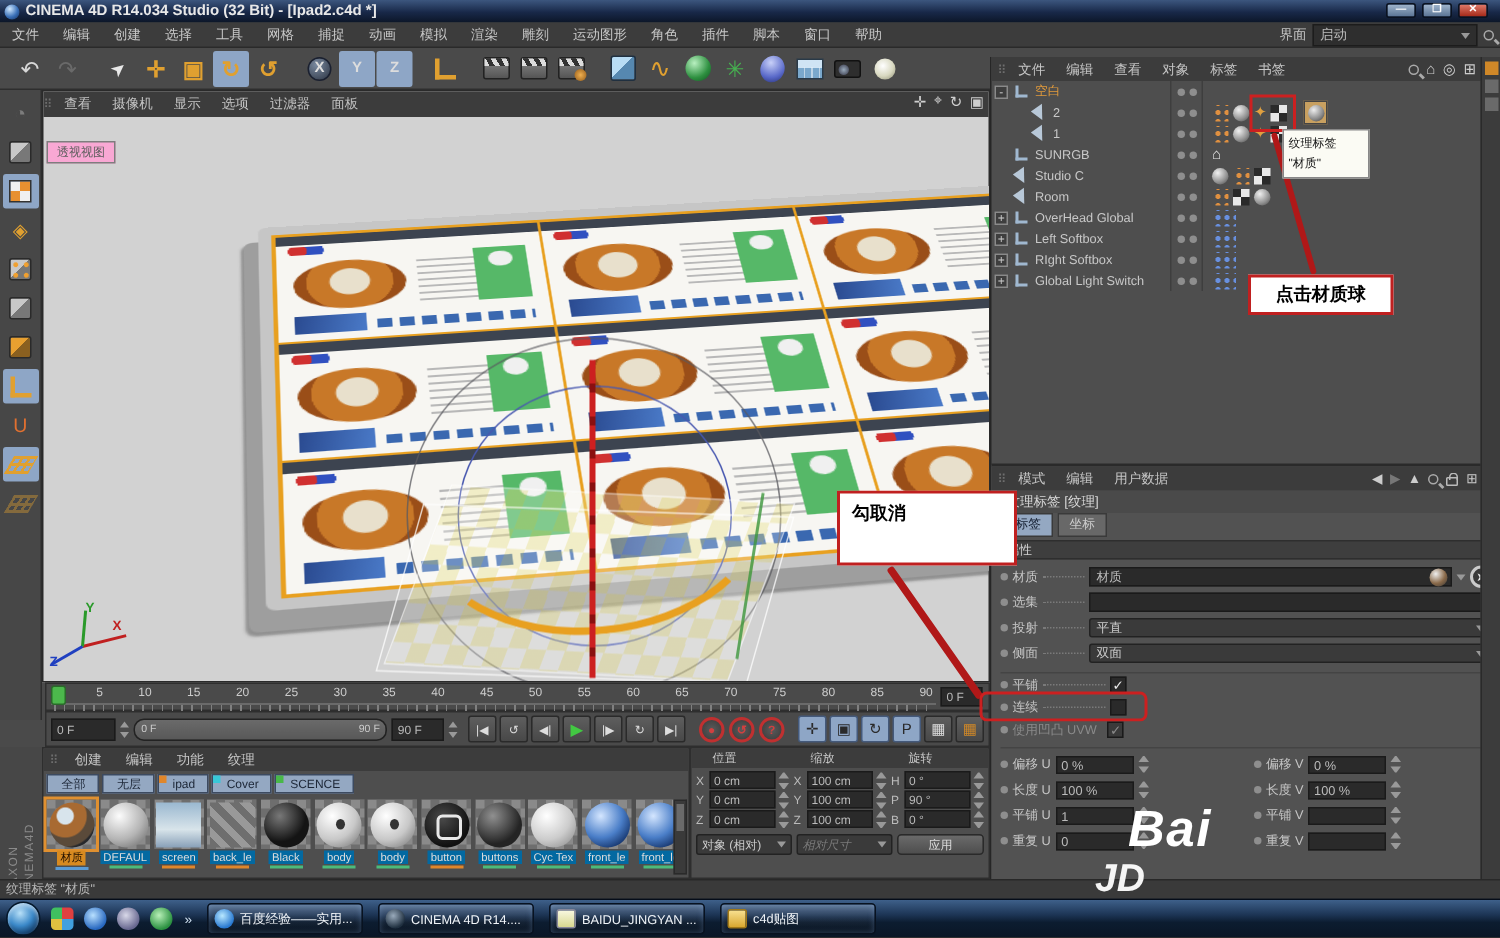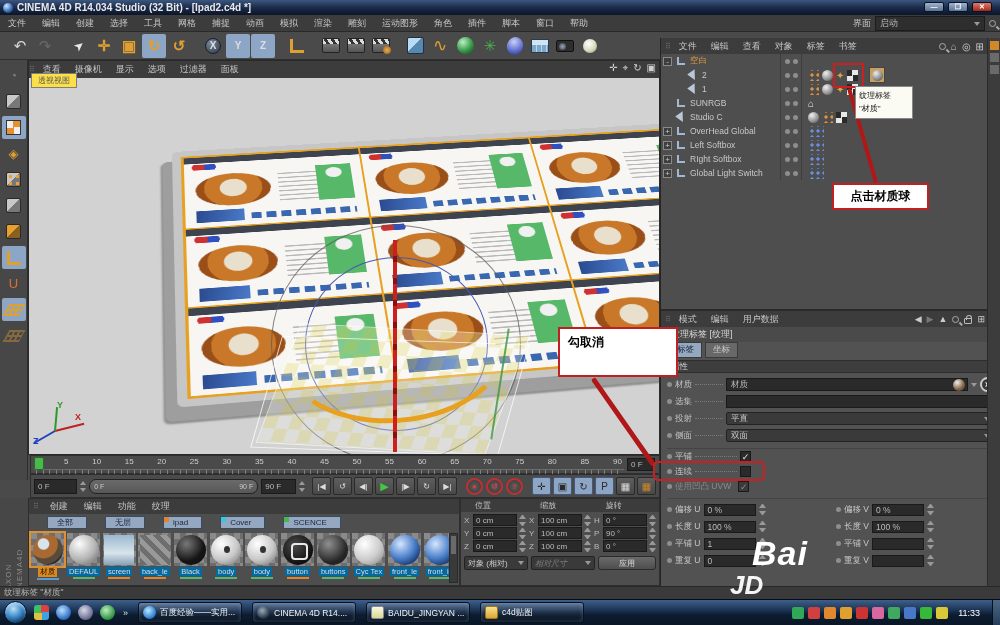--- a/index.html
+++ b/index.html
@@ -75,21 +75,21 @@
   .brand-vert { left:0; top:498px; width:28px; height:100px; background:#474747; color:#8a8a8a;
      font-size:8px; display:flex; justify-content:center; gap:2px; }
   .brand-vert span { writing-mode:vertical-rl; transform:rotate(180deg); letter-spacing:1px; }
 
   
   .viewport { left:28px; top:60px; width:632px; height:395px; background:#d2d2d2; border:1px solid #2a2a2a;}
   .vp-menu { position:absolute; left:0; top:0; width:100%; height:17px; background:#3c3c3c;
     display:flex; align-items:center; font-size:9px; color:#c4c4c4; }
   .vp-menu .mi { padding:0 7px; }
   .vp-corner { position:absolute; right:3px; top:1px; display:flex; gap:5px; font-size:10px; color:#cfcfcf;}
-  .vp-tab { position:absolute; left:2px; top:12px; background:#fde047; color:#5e5e5e; font-size:8px;
+  .vp-tab { position:absolute; left:2px; top:33px; background:#f9a8d4; color:#5e5e5e; font-size:8px;
     padding:1px 6px; border:1px solid #7e7e7e; }
   .vp-canvas { position:absolute; left:0; top:17px; width:630px; height:376px; overflow:hidden; }
 
   .ipad { position:absolute; left:150px; top:-10px; width:580px; height:360px;
     transform:perspective(1500px) rotateX(47deg) rotateZ(-9deg) rotateY(3deg);
     background:#c6c6c6; border:11px solid #c6c6c6; border-radius:6px;
     box-shadow:-10px 16px 0 #9e9e9e, -12px 19px 2px rgba(80,80,80,.5); }
   .screen { width:100%; height:100%; display:grid; grid-template-columns:repeat(3,1fr);
     grid-template-rows:repeat(3,1fr); background:#f2f1ec; outline:2px solid #e8a020; }
   .wp-tile { border:1px solid #e8a020; background:#f7f6f2; position:relative; overflow:hidden; }
@@ -155,22 +155,22 @@
   .kbtn { width:19px; height:18px; border-radius:2px; display:flex; align-items:center; justify-content:center;
      font-size:10px; color:#2a2a2a; background:#8ea6c6; border:1px solid #44597a; }
   .kbtn.plain { background:linear-gradient(#5e5e5e,#484848); color:#ddd; border-color:#2a2a2a; }
   .kbtn.orange { background:linear-gradient(#5e5e5e,#484848); color:#d08828; border-color:#2a2a2a; }
 
   
   .matmgr { left:28px; top:498px; width:432px; height:88px; background:#4e4e4e; border:1px solid #2e2e2e;}
   .mat-menu { display:flex; align-items:center; height:15px; background:#3c3c3c; font-size:9px; gap:2px; padding-left:4px;}
   .mat-menu .mi { padding:0 8px; }
   .mat-tabs { display:flex; gap:2px; padding:2px 2px; height:17px;}
-  .mtab { position:relative; background:#94a8c2; color:#1c2636; font-size:8px; padding:1px 13px 1px 9px;
-      border:1px solid #3c4a60; display:flex; align-items:center;margin-left:16px; }
+  .mtab { position:relative; background:#94a8c2; color:#1c2636; font-size:8px; padding:1px 8px 1px 9px;
+      border:1px solid #3c4a60; display:flex; align-items:center; }
   .mtab .corner { position:absolute; left:0; top:0; width:5px; height:5px; }
   .swatches { display:flex; padding:1px 1px; height:50px; }
   .sw { width:36px; display:flex; flex-direction:column; align-items:center; position:relative; }
   .sw-ball { width:33px; height:33px; margin-top:1px;
      background:conic-gradient(#6e6e6e 0 25%,#8a8a8a 0 50%,#6e6e6e 0 75%,#8a8a8a 0); background-size:12px 12px;
      display:flex; align-items:center; justify-content:center; }
   .sw-ball i { display:block; width:30px; height:30px; border-radius:50%; }
   .sw.selected .sw-ball { outline:2px solid #e09030; }
   .sw-name { font-size:7.5px; color:#ddd; background:#0369a1; padding:0 2px; margin-top:1px; max-width:35px;
      overflow:hidden; white-space:nowrap; }
@@ -869,20 +869,36 @@
             <span class="vdot"></span>
             <span class="vdot"></span>
           </span>
           <span class="tags">
             <span class="tg tg-sphere"></span>
             <span class="tg tg-dots"></span>
             <span class="tg tg-checker"></span>
           </span>
         </div>
         <div class="om-row">
+          <span class="tree"></span>
+          <span class="oi">
+            <span class="oi-light"></span>
+          </span>
+          <span class="om-name">Room</span>
+          <span class="vis">
+            <span class="vdot"></span>
+            <span class="vdot"></span>
+          </span>
+          <span class="tags">
+            <span class="tg tg-dots"></span>
+            <span class="tg tg-checker"></span>
+            <span class="tg tg-sphere"></span>
+          </span>
+        </div>
+        <div class="om-row">
           <span class="tree">
             <span class="expander">+</span>
           </span>
           <span class="oi">
             <span class="oi-null"></span>
           </span>
           <span class="om-name">OverHead Global</span>
           <span class="vis">
             <span class="vdot"></span>
             <span class="vdot"></span>
@@ -1105,28 +1121,14 @@
         </span>
         <span class="tbtn2">
           <span class="bico doc"></span>
           <span>BAIDU_JINGYAN ...</span>
         </span>
         <span class="tbtn2">
           <span class="bico folder"></span>
           <span>c4d贴图</span>
         </span>
       </span>
-    <div class="tray" id="tray">
-      <span class="ticon" style="background: rgb(48, 168, 88);"></span>
-        <span class="ticon" style="background: rgb(208, 64, 64);"></span>
-        <span class="ticon" style="background: rgb(224, 136, 48);"></span>
-        <span class="ticon" style="background: rgb(224, 160, 48);"></span>
-        <span class="ticon" style="background: rgb(204, 51, 51);"></span>
-        <span class="ticon" style="background: rgb(216, 104, 160);"></span>
-        <span class="ticon" style="background: rgb(64, 168, 96);"></span>
-        <span class="ticon" style="background: rgb(72, 120, 200);"></span>
-        <span class="ticon" style="background: rgb(56, 184, 56);"></span>
-        <span class="ticon" style="background: rgb(216, 200, 56);"></span>
-        <span class="tclock">11:33</span>
-      <span class="show-desk"></span>
-    </div>
   </div>
 </div>
 
 </body></html>

